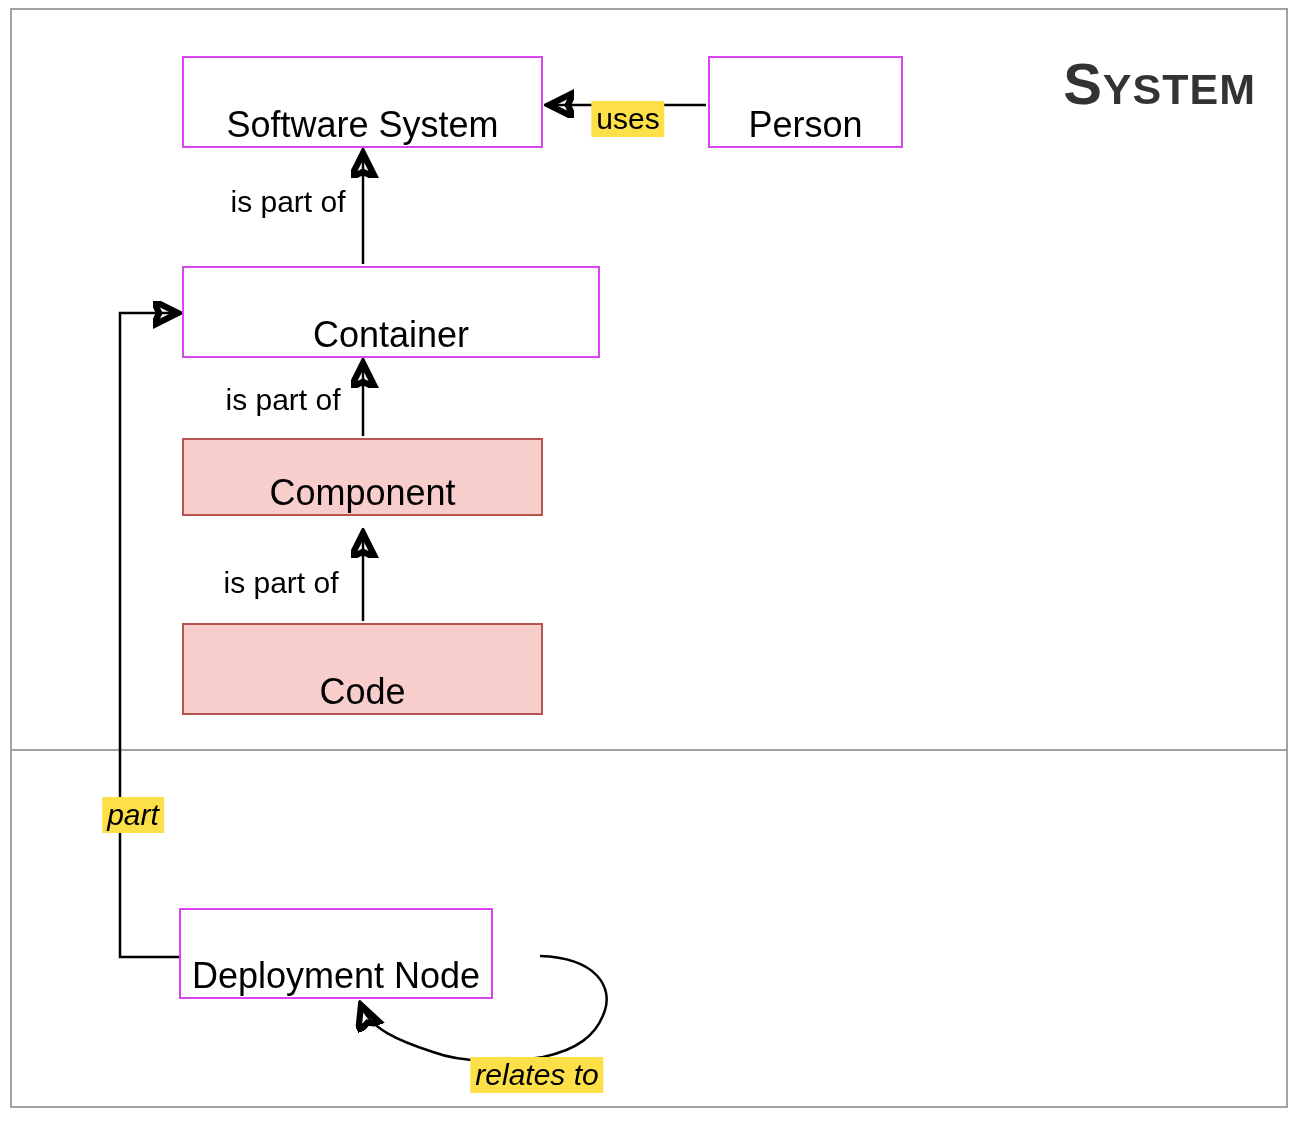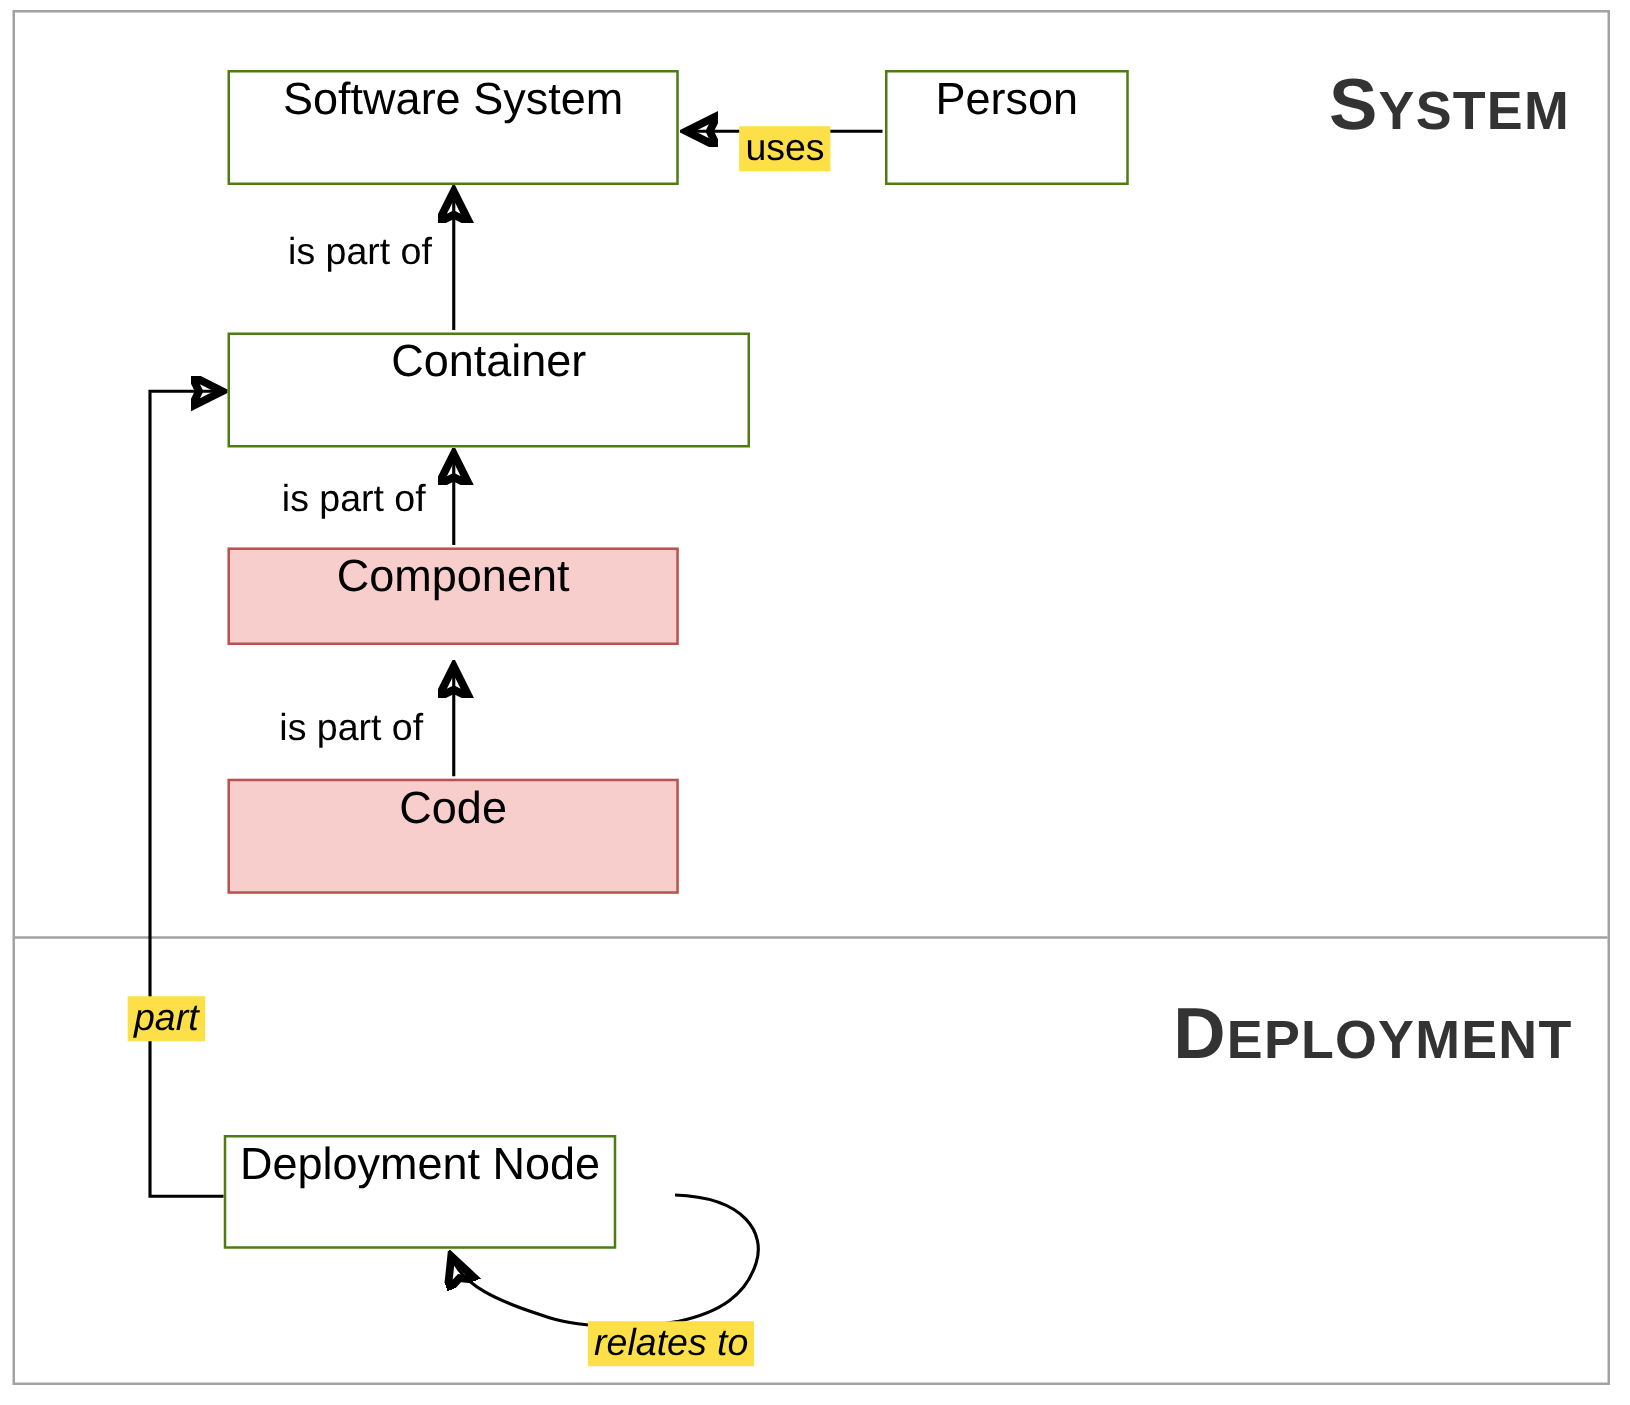--- a/index.html
+++ b/index.html
@@ -35,23 +35,23 @@
   }
   svg.edge-layer path {
     fill: none;
     stroke: #000000;
     stroke-width: 2.5;
   }
   .node {
     position: absolute;
     box-sizing: border-box;
     background: #ffffff;
-    border: 2px solid #4d7c0f;
+    border: 2px solid #d946ef;
     display: flex;
-    align-items: flex-start;
+    align-items: flex-end;
     justify-content: center;
     font-size: 36px;
     color: #000000;
     white-space: nowrap;
   }
   .node.highlight {
     background: #f8cecc;
     border-color: #b85450;
   }
   .edge-label {
@@ -142,17 +142,14 @@
   <div class="edge-label" style="left:281px; top:583px;">is part of</div>
 
   <div class="edge-label on-line italic" style="left:133px; top:801px;">part</div>
 
   <div class="edge-label on-line italic" style="left:537px; top:1061px;">relates to</div>
 
   <div class="section-label" style="top:55px; right:48px;">
     <span class="initial">S</span><span class="rest">YSTEM</span>
   </div>
 
-  <div class="section-label" style="top:798px; right:46px;">
-    <span class="initial">D</span><span class="rest">EPLOYMENT</span>
-  </div>
 
 </div>
 
 </body></html>

